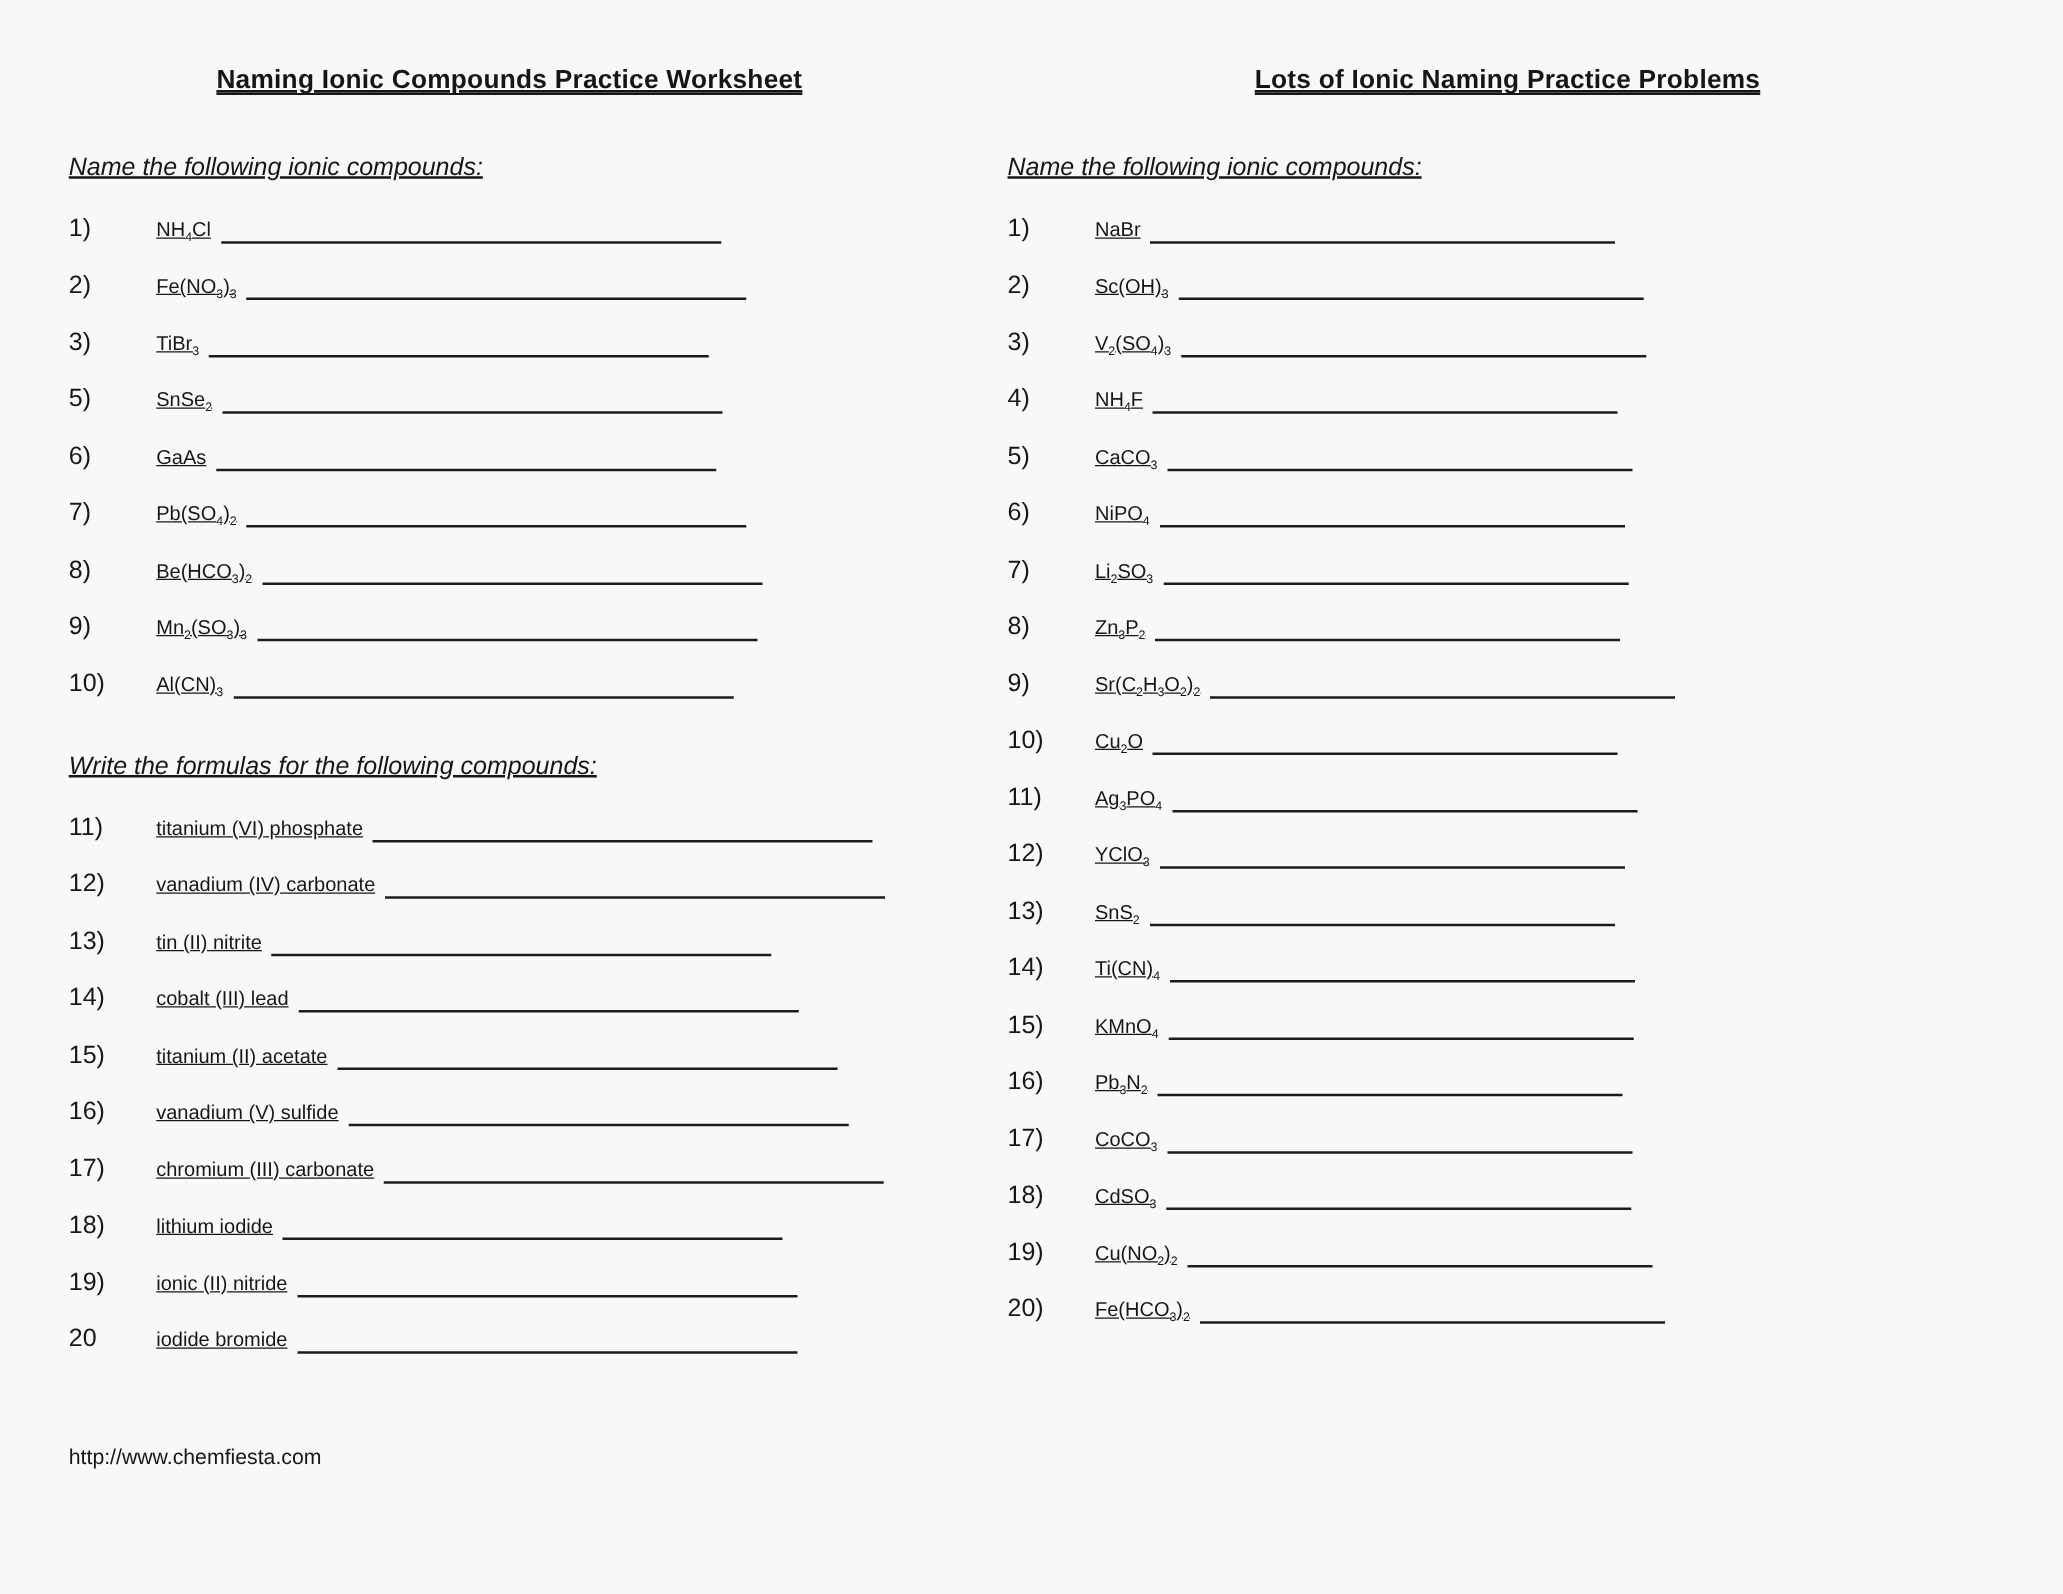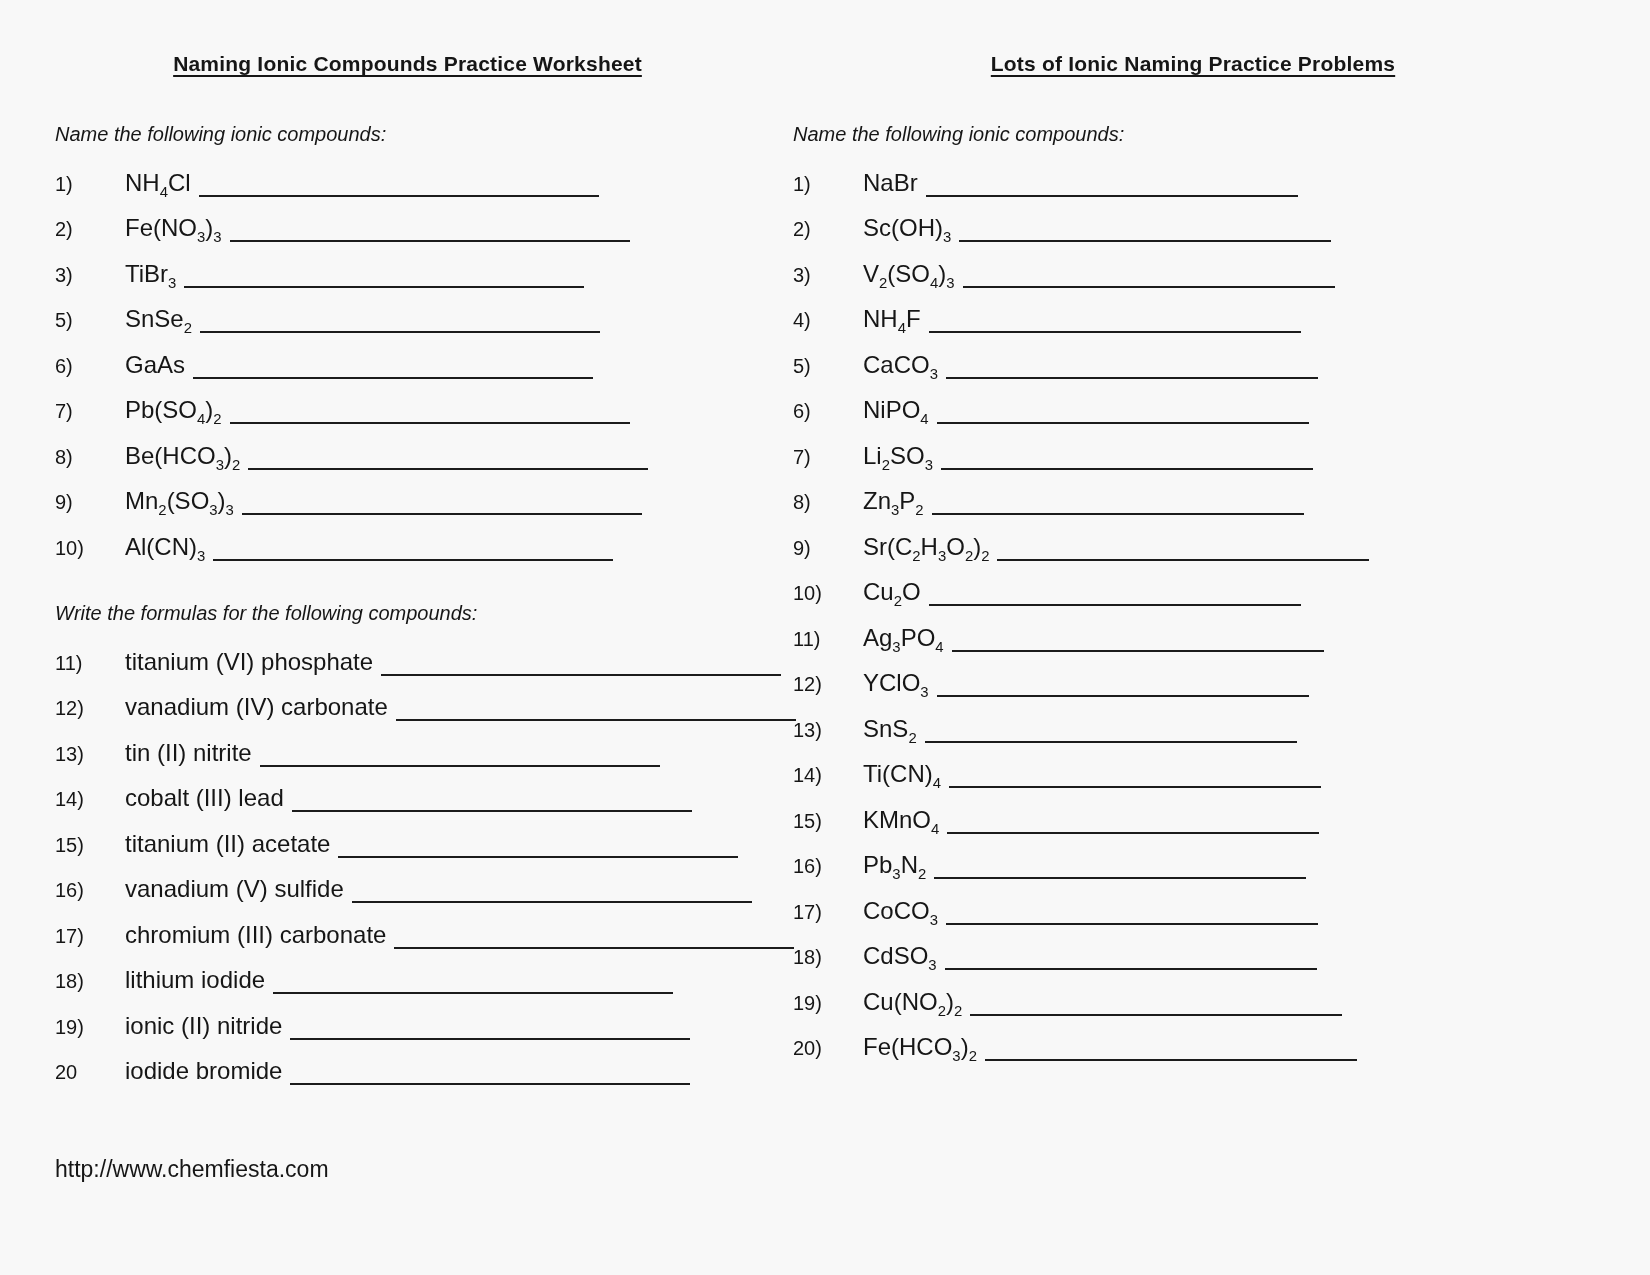--- a/index.html
+++ b/index.html
@@ -9,22 +9,23 @@
     width:1650px; height:1275px;
     background:#f8f8f8;
     font-family:"Liberation Sans","DejaVu Sans",sans-serif;
     color:#161616;
     overflow:hidden;
     box-sizing:border-box;
   }
   .columns {
     display:grid;
     grid-template-columns:705px 800px;
-    column-gap:33px;
+    column-gap:46px;
     padding:52px 0 0 55px;
+    text-decoration:underline;
   }
   .ws-title {
     height:47px;
     font-size:21px;
     font-weight:bold;
     text-align:center;
     text-decoration:underline;
     text-decoration-thickness:2px;
     text-underline-offset:4px;
     letter-spacing:0.2px;
@@ -34,36 +35,36 @@
     font-size:20px;
     font-style:italic;
     margin-top:24px;
   }
   .num {
     display:inline-block;
     width:70px;
     font-size:20px;
   }
   .compound {
-    font-size:24px;
+    font-size:16px;
   }
   .compound sub { font-size:0.62em; }
   .blank {
     display:inline-block;
     height:24px;
     border-bottom:2px solid #1c1c1c;
     vertical-align:-6px;
     margin-left:8px;
   }
   .col-left .blank  { width:400px; }
   .col-right .blank { width:372px; }
   .footer-url {
     position:absolute;
     left:55px; top:1156px;
-    font-size:23px;
+    font-size:17px;
   }
 </style>
 </head>
 <body>
 
 <div class="page">
   <div class="columns">
 
     <div class="col-left">
       <div class="ws-title">Naming Ionic Compounds Practice Worksheet</div>

